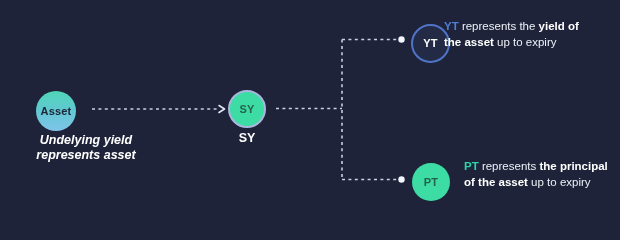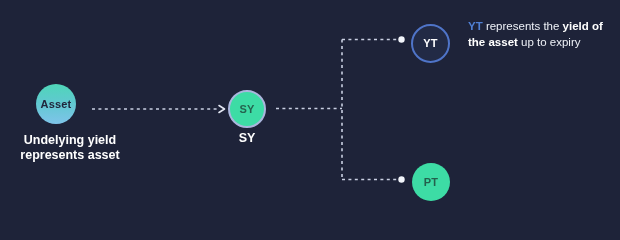--- a/index.html
+++ b/index.html
@@ -44,21 +44,21 @@
 
   .node-label-text {
     font-weight: bold;
     letter-spacing: 0.2px;
     line-height: 1;
   }
 
   
   .node-asset {
     left: 36px;
-    top: 84px;
+    top: 91px;
     width: 40px;
     height: 40px;
     background: linear-gradient(180deg, #4fd6b8 0%, #5fc9cf 45%, #7fc4ea 100%);
   }
   .node-asset .node-label-text {
     font-size: 11px;
     color: #20263c;
   }
 
   
@@ -103,43 +103,44 @@
   }
 
   
   .caption {
     position: absolute;
     text-align: center;
     font-weight: bold;
     color: #ffffff;
   }
   .caption-asset {
-    left: 0px;
+    left: 16px;
     top: 133px;
     width: 140px;
     font-size: 12.5px;
     line-height: 15px;
+    font-style: italic;
   }
   .caption-sy {
     left: 207px;
     top: 131px;
     width: 80px;
     font-size: 12.5px;
     line-height: 15px;
   }
 
   
   .desc {
     position: absolute;
     width: 152px;
     font-size: 11.5px;
     line-height: 15.5px;
     color: #eef1f7;
   }
-  .desc-yt { left: 468px; top: 19px; }
+  .desc-yt { left: 444px; top: 19px; }
   .desc-pt { left: 464px; top: 159px; }
 
   .tok-yt {
     color: #4f7fd4;
     font-weight: bold;
   }
   .tok-pt {
     color: #2dd4a8;
     font-weight: bold;
   }
@@ -199,14 +200,17 @@
     <div>Undelying yield</div>
     <div>represents asset</div>
   </div>
 
   <div class="caption caption-sy">SY</div>
 
   <div class="desc desc-yt">
     <span class="tok-yt">YT</span><span> represents the </span><span class="strong">yield of the asset</span><span> up to expiry</span>
   </div>
 
+  <div class="desc desc-pt">
+    <span class="tok-pt">PT</span><span> represents </span><span class="strong">the principal of the asset</span><span> up to expiry</span>
+  </div>
 
 </div>
 
 </body></html>

